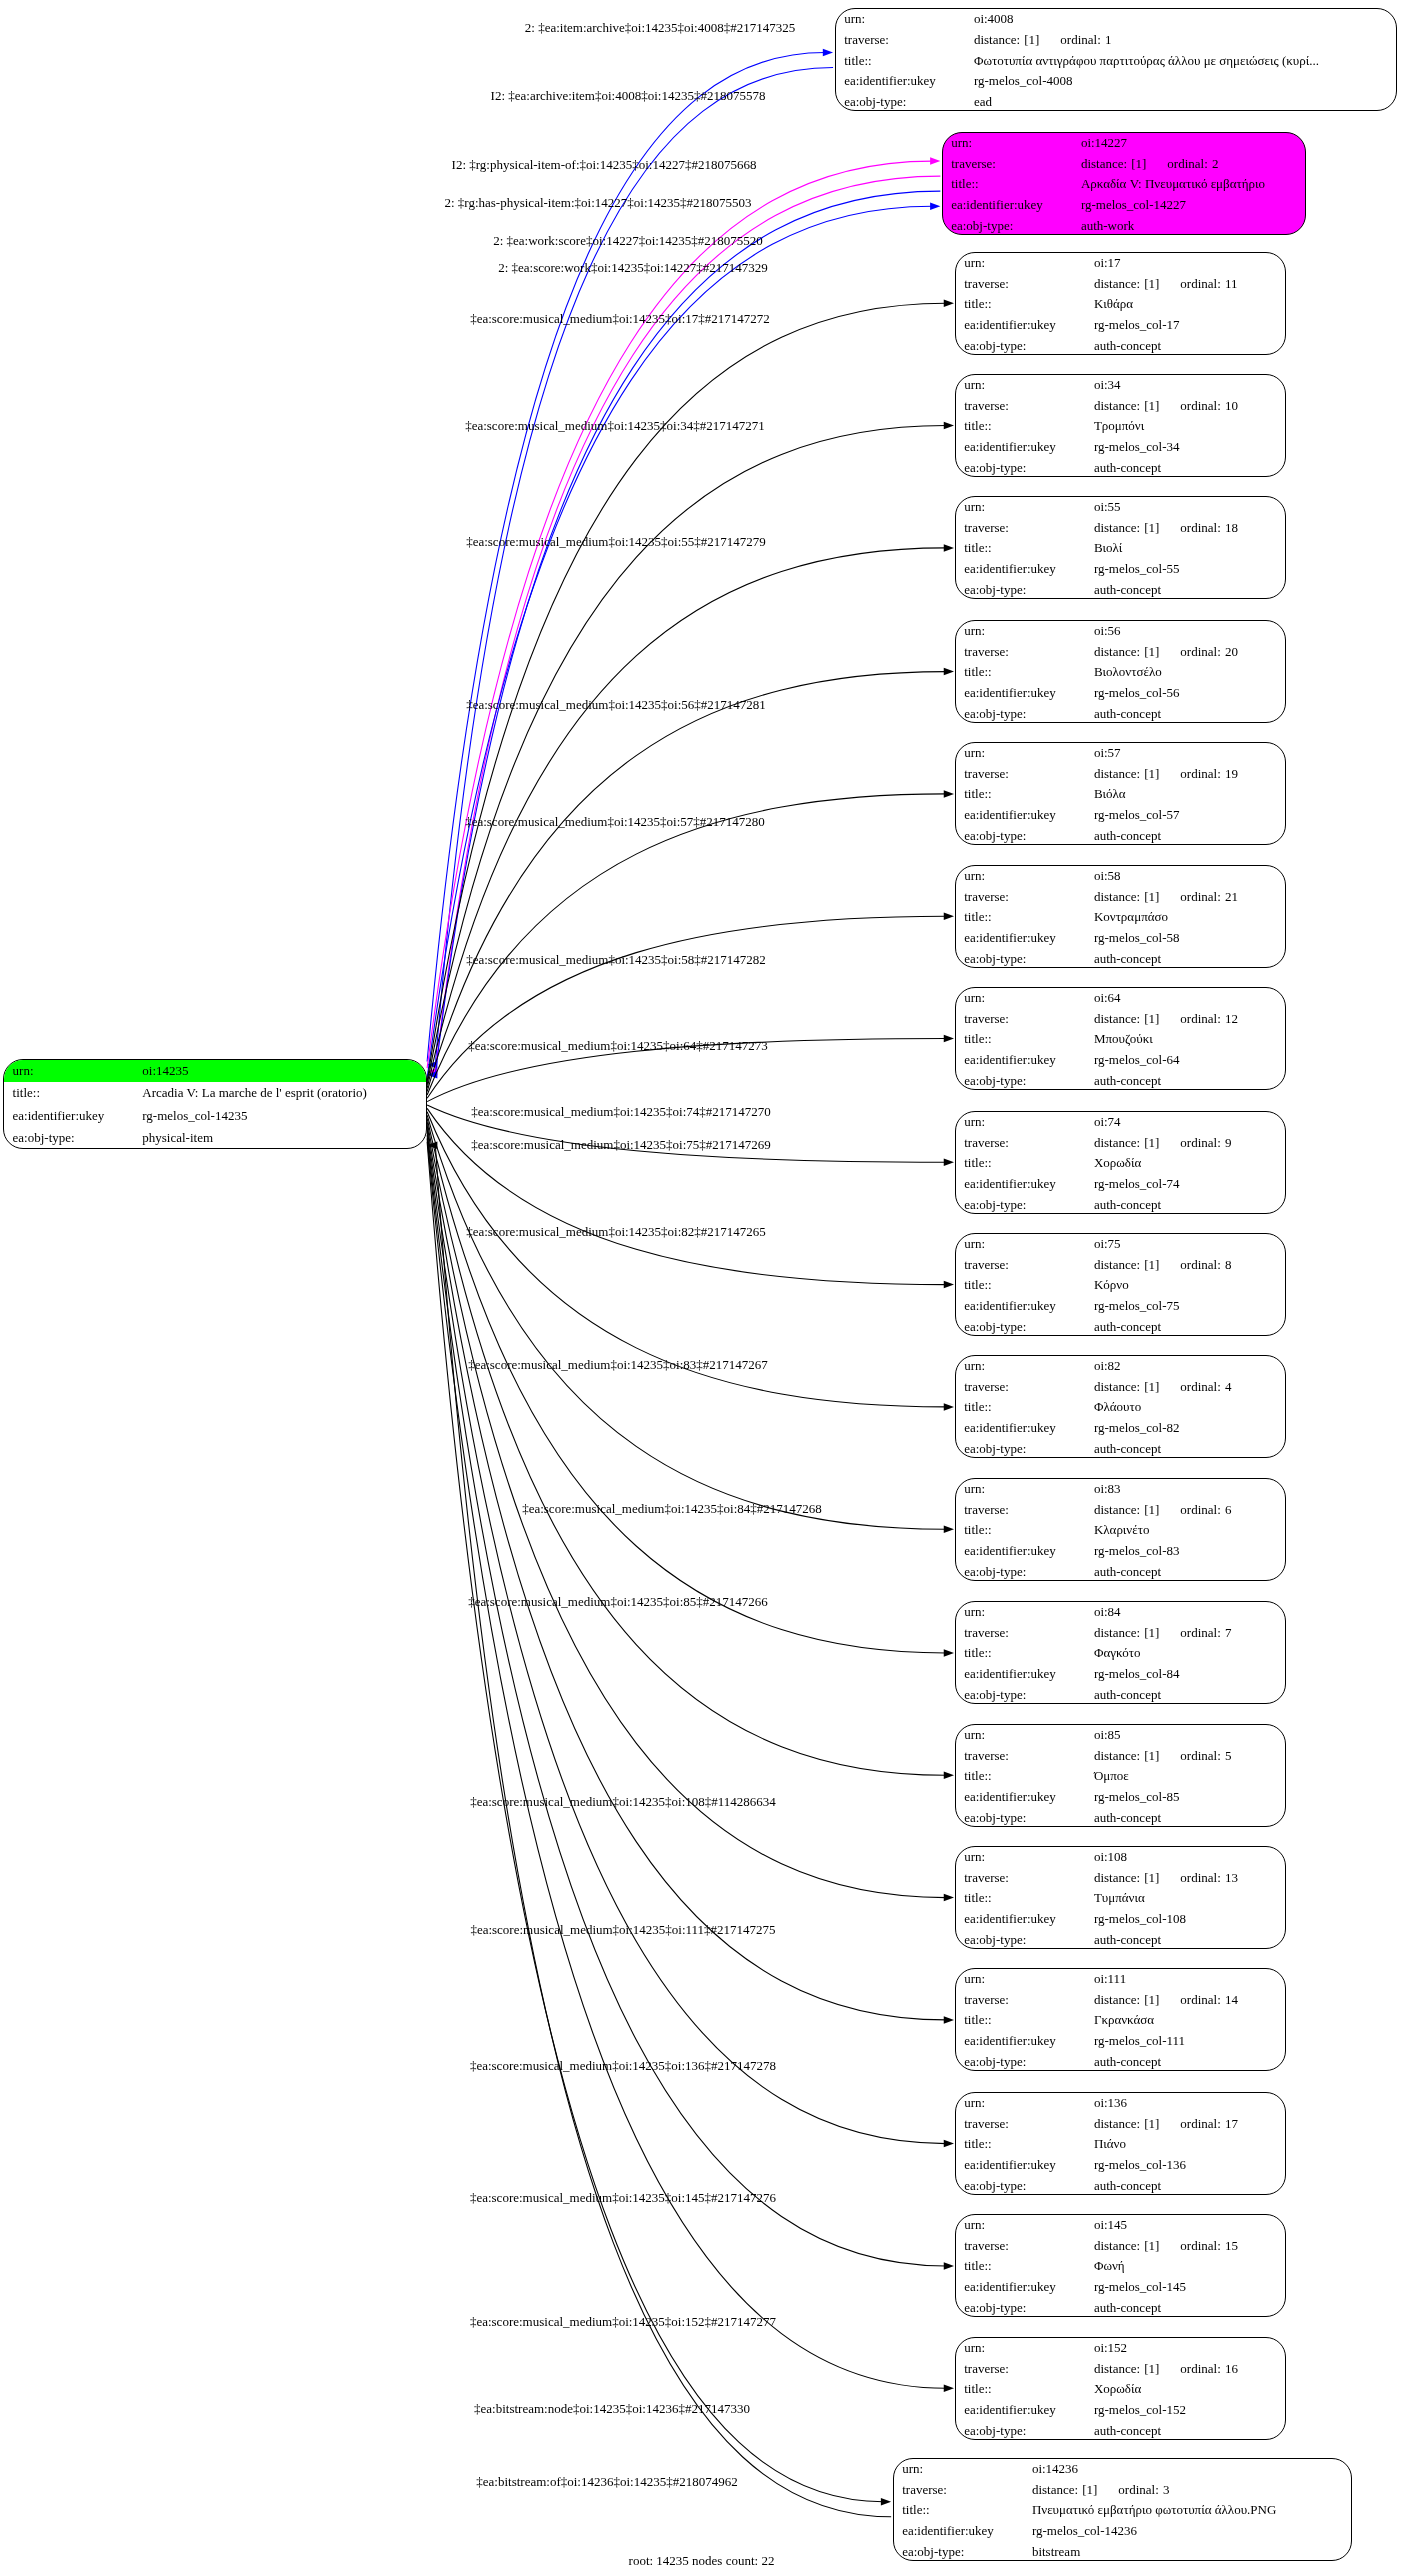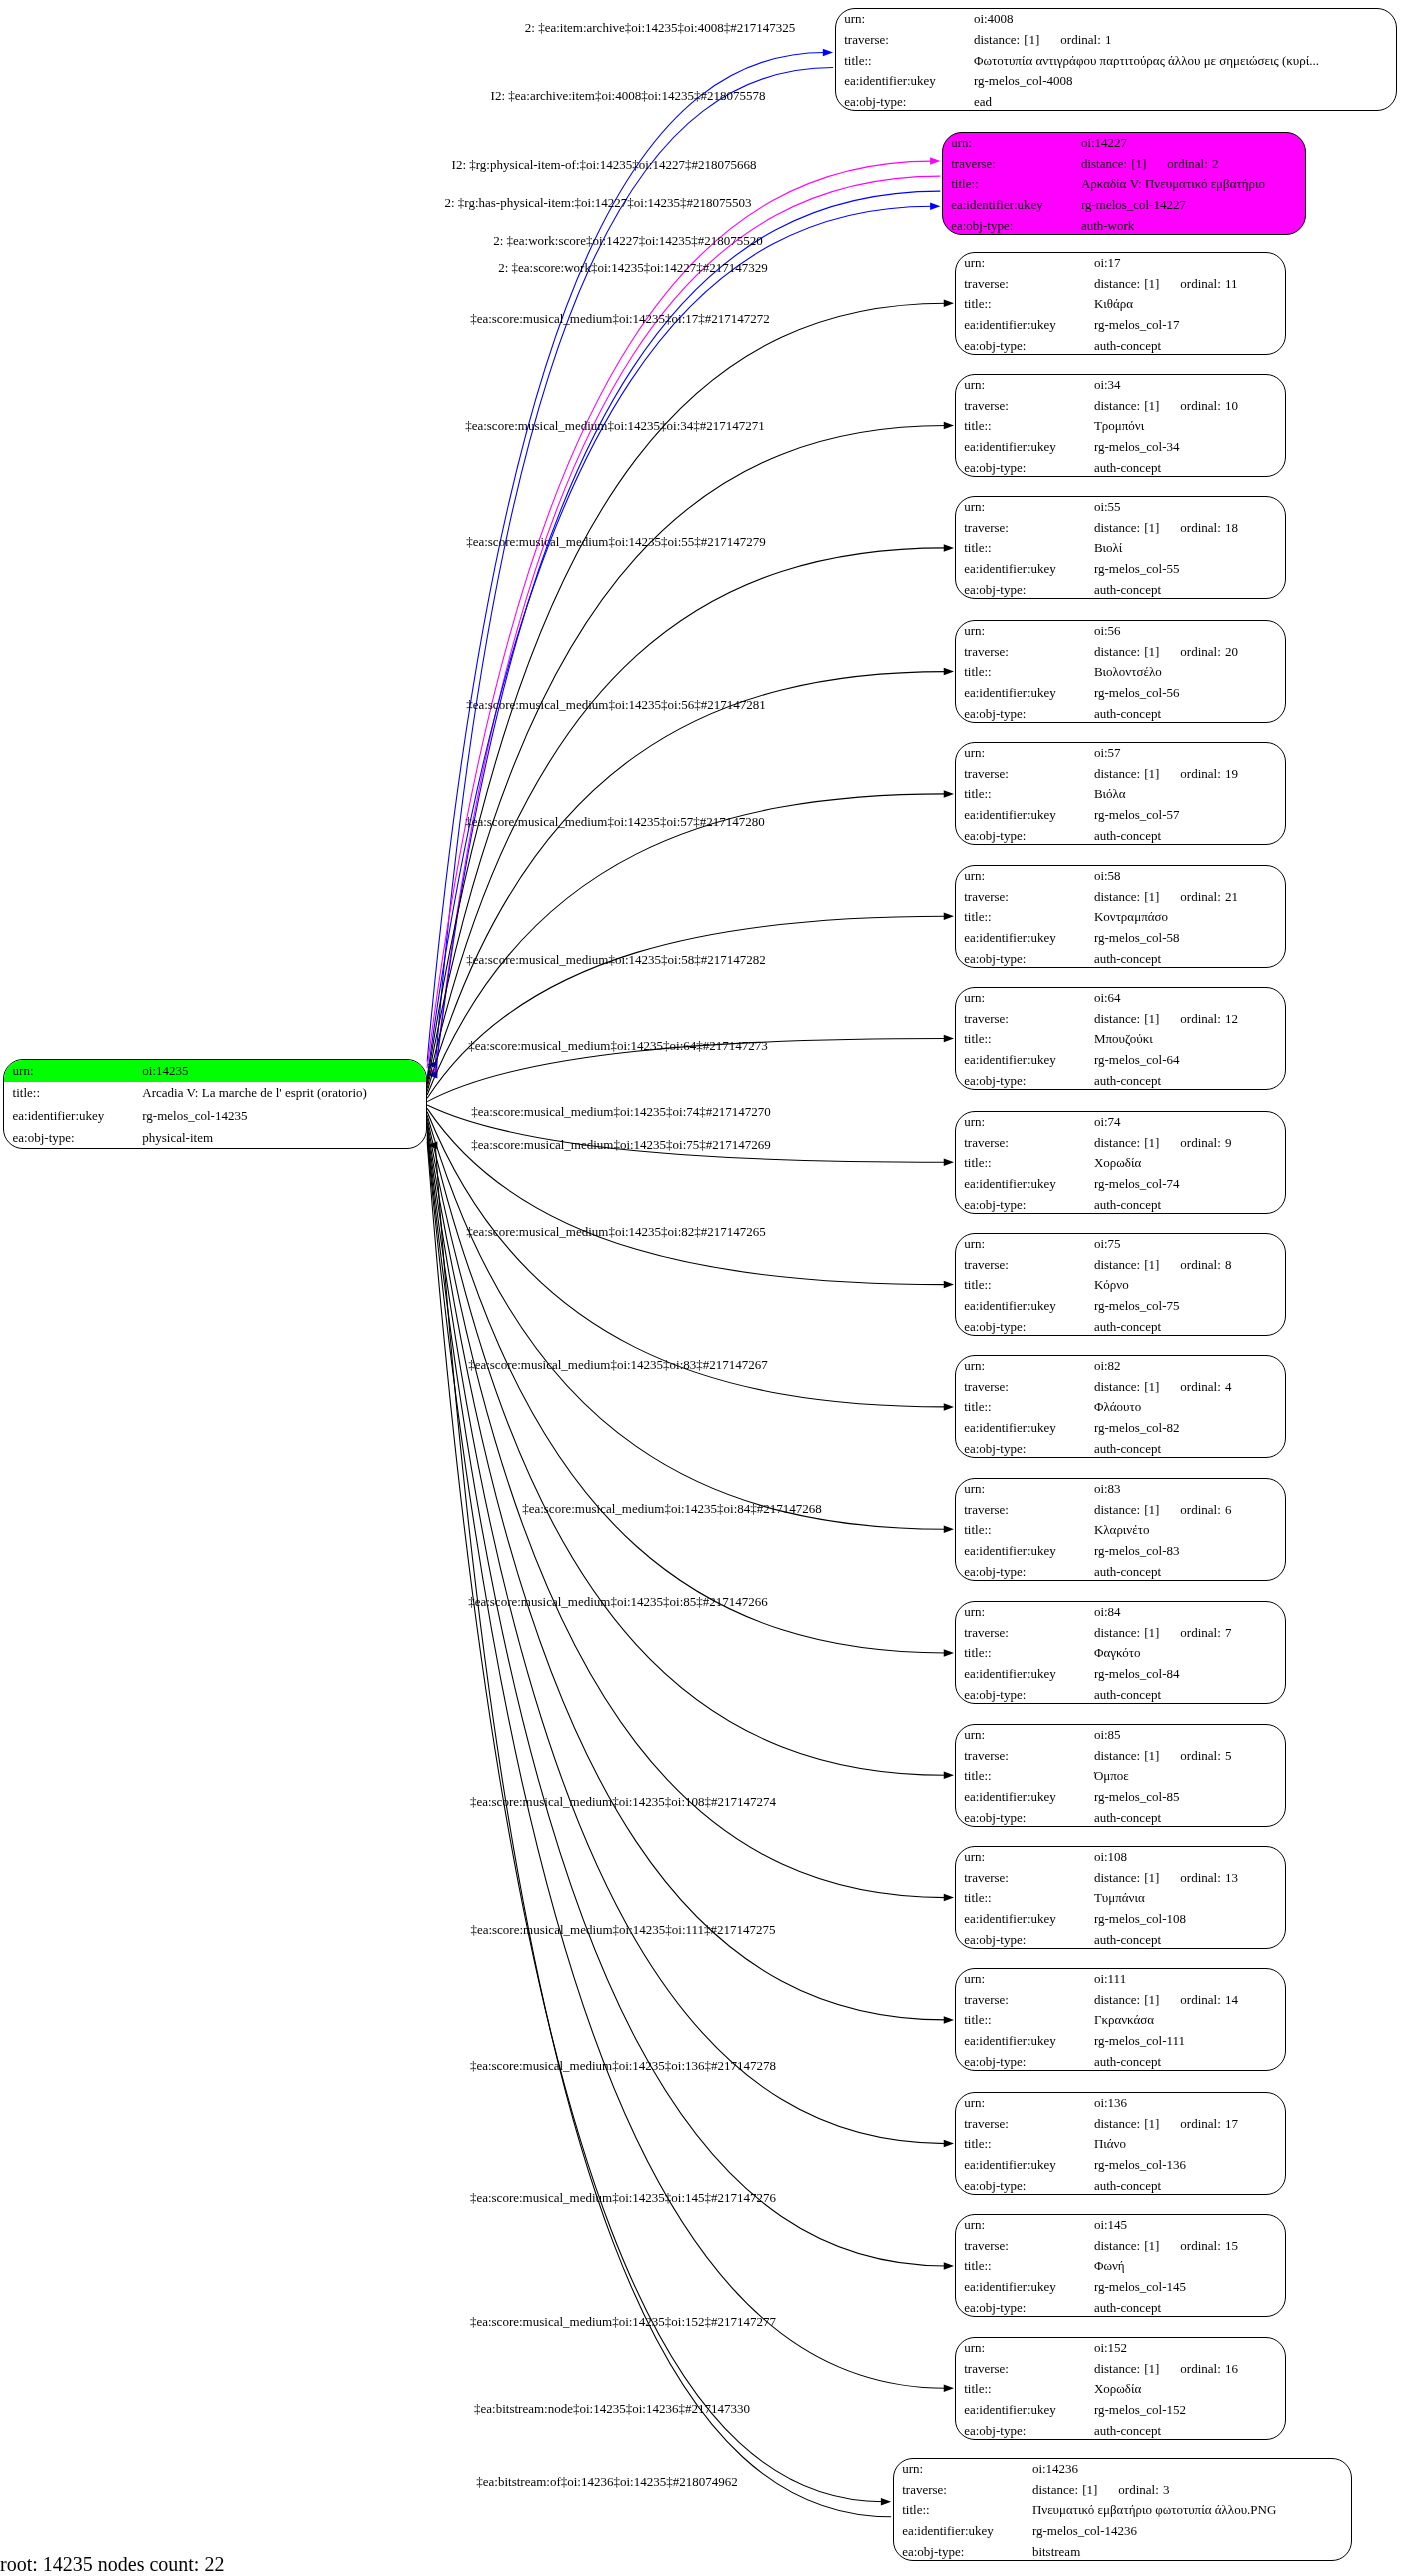--- a/index.html
+++ b/index.html
@@ -17,21 +17,21 @@
   .node .val { flex:1; padding-left:2.7px; white-space:nowrap; overflow:hidden; }
   .node .row.header { background:#00ff00; }
   .tsep { margin-left:4.1px; }
   .tgap { margin-left:21px; }
   .edge-label {
     position:absolute; transform:translate(-50%,-50%);
     font-size:13px; white-space:nowrap; color:#000;
   }
   #caption {
     position:absolute; left:0; top:2553px; width:100%;
-    font-size:20px; color:#000;
+    text-align:center; font-size:13px; color:#000;
   }
 </style>
 </head>
 <body>
 
 <div id="canvas">
   <svg id="edge-layer" xmlns="http://www.w3.org/2000/svg" viewBox="0 0 2053 3769">
       <path d="M625,1553 C731.92,371.79999999999995 951.7,76.5 1207,76.5" fill="none" stroke="#0000ff" stroke-width="1.6"></path>
       <polygon points="1219,76.5 1204,71 1204,82" fill="#0000ff"></polygon>
       <path d="M637,1557.9 C731.92,390.3799999999999 951.7,98.5 1219,98.5" fill="none" stroke="#0000ff" stroke-width="1.6"></path>
@@ -98,21 +98,21 @@
       <div class="edge-label" style="left: 616px; top: 684px; margin-top: 21px;">‡ea:score:musical_medium‡oi:14235‡oi:56‡#217147281</div>
       <div class="edge-label" style="left: 615px; top: 822px;">‡ea:score:musical_medium‡oi:14235‡oi:57‡#217147280</div>
       <div class="edge-label" style="left: 616px; top: 960px;">‡ea:score:musical_medium‡oi:14235‡oi:58‡#217147282</div>
       <div class="edge-label" style="left: 618px; top: 1046px;">‡ea:score:musical_medium‡oi:14235‡oi:64‡#217147273</div>
       <div class="edge-label" style="left: 621px; top: 1112px;">‡ea:score:musical_medium‡oi:14235‡oi:74‡#217147270</div>
       <div class="edge-label" style="left: 621px; top: 1145px;">‡ea:score:musical_medium‡oi:14235‡oi:75‡#217147269</div>
       <div class="edge-label" style="left: 616px; top: 1232px;">‡ea:score:musical_medium‡oi:14235‡oi:82‡#217147265</div>
       <div class="edge-label" style="left: 618px; top: 1365px;">‡ea:score:musical_medium‡oi:14235‡oi:83‡#217147267</div>
       <div class="edge-label" style="left: 644px; top: 1509px; margin-left: 28px;">‡ea:score:musical_medium‡oi:14235‡oi:84‡#217147268</div>
       <div class="edge-label" style="left: 618px; top: 1602px;">‡ea:score:musical_medium‡oi:14235‡oi:85‡#217147266</div>
-      <div class="edge-label" style="left: 623px; top: 1802px;">‡ea:score:musical_medium‡oi:14235‡oi:108‡#217147274</div>
+      <div class="edge-label" style="left: 623px; top: 1802px;">‡ea:score:musical_medium‡oi:14235‡oi:108‡#114286634</div>
       <div class="edge-label" style="left: 623px; top: 1930px;">‡ea:score:musical_medium‡oi:14235‡oi:111‡#217147275</div>
       <div class="edge-label" style="left: 623px; top: 2066px;">‡ea:score:musical_medium‡oi:14235‡oi:136‡#217147278</div>
       <div class="edge-label" style="left: 623px; top: 2198px;">‡ea:score:musical_medium‡oi:14235‡oi:145‡#217147276</div>
       <div class="edge-label" style="left: 623px; top: 2322px;">‡ea:score:musical_medium‡oi:14235‡oi:152‡#217147277</div>
       <div class="edge-label" style="left: 612px; top: 2409px;">‡ea:bitstream:node‡oi:14235‡oi:14236‡#217147330</div>
       <div class="edge-label" style="left: 607px; top: 2482px;">‡ea:bitstream:of‡oi:14236‡oi:14235‡#218074962</div>
     </div>
   <div id="nodes">
       <div class="node" style="left: 835px; top: 8.2px; width: 562px; height: 103px; background: rgb(255, 255, 255);">
         <div class="row ">

